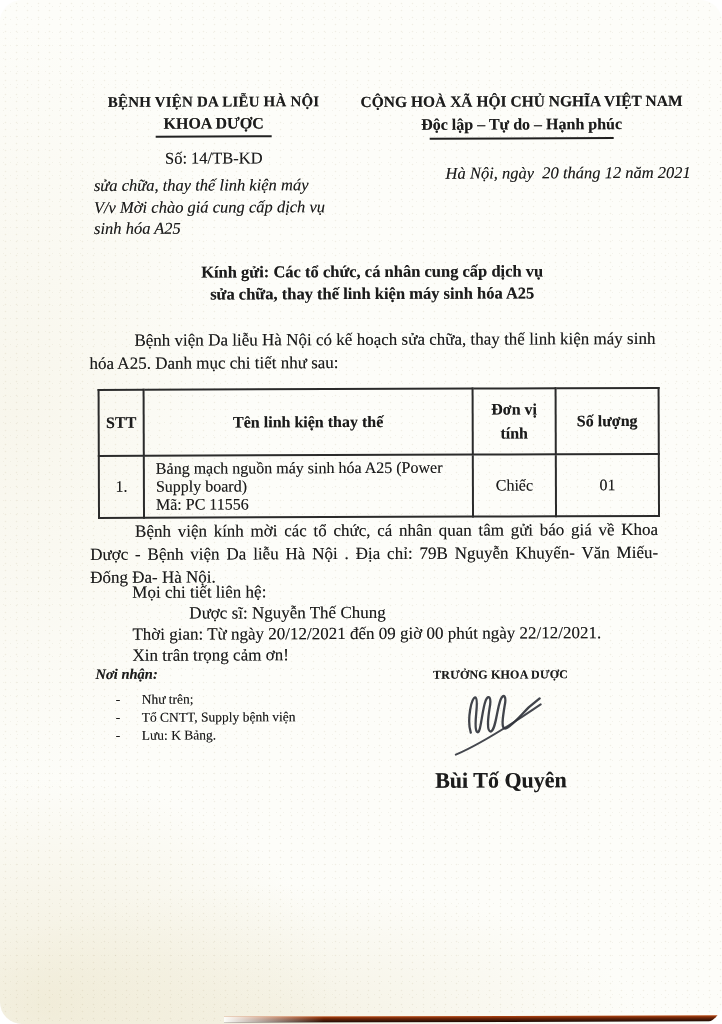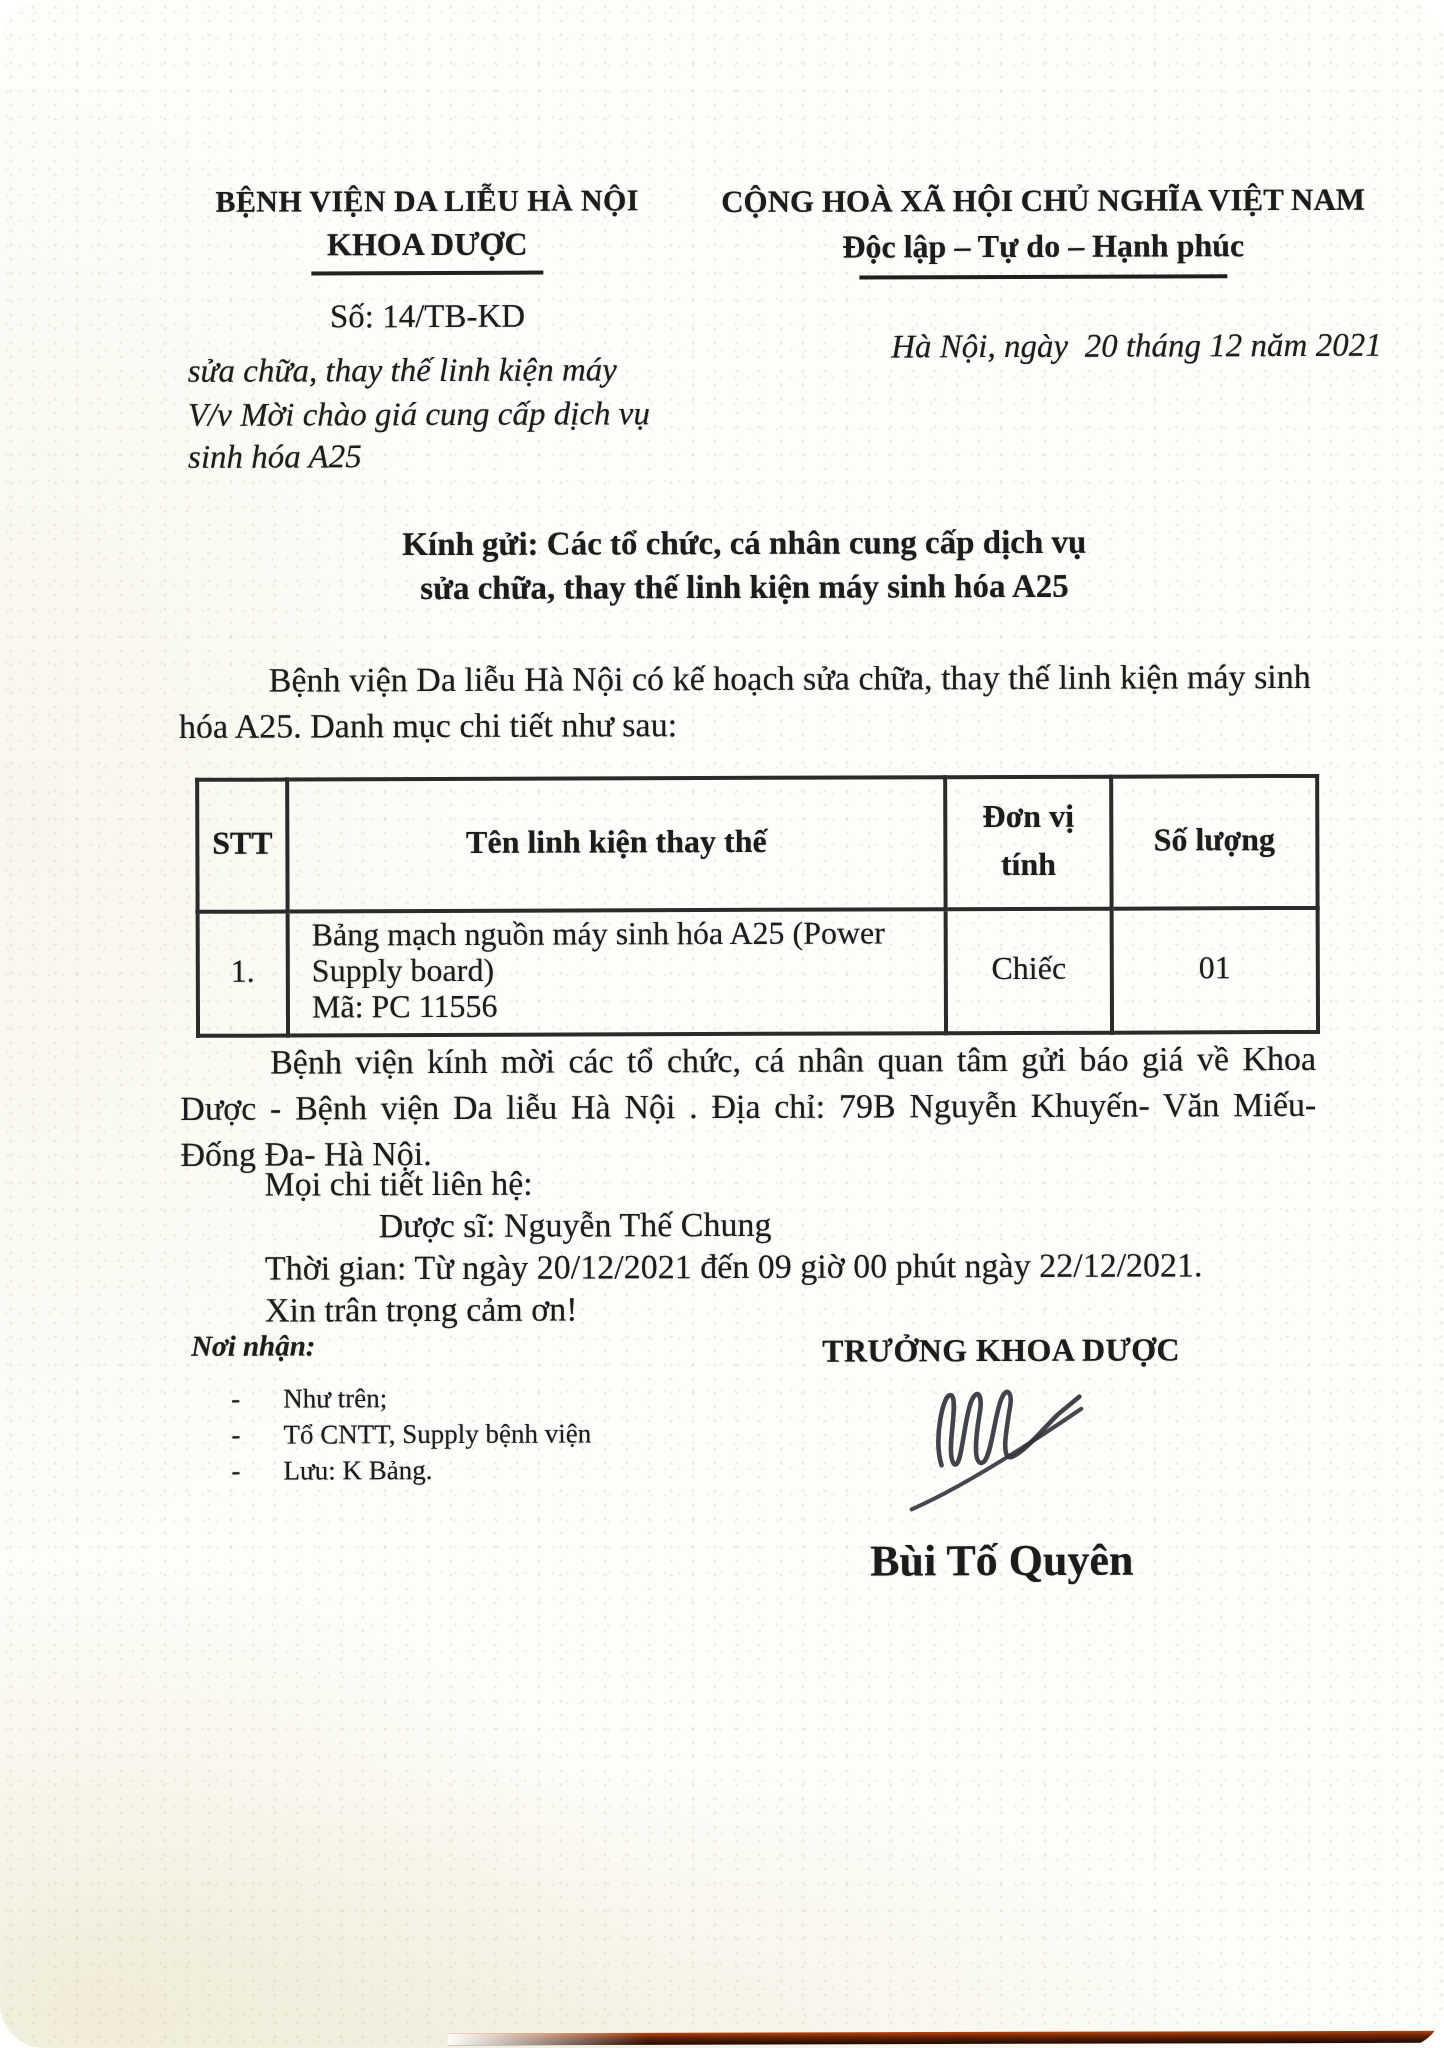--- a/index.html
+++ b/index.html
@@ -70,21 +70,21 @@
   .thanks{left:132px;top:644px;}
 
   
   .rec{left:95px;top:664px;width:300px;}
   .rec-title{font-weight:bold;font-style:italic;font-size:14.5px;line-height:19px;}
   .rec-list{margin-top:7px;}
   .rec-item{display:flex;font-size:13.5px;line-height:18px;margin-left:20px;}
   .rec-dash{width:26px;flex:0 0 26px;}
 
   
-  .sig-title{left:405px;top:668px;width:190px;text-align:center;font-weight:bold;font-size:16px;letter-spacing:0.2px;}
+  .sig-title{left:405px;top:668px;width:190px;text-align:center;font-weight:bold;font-size:12px;letter-spacing:0.2px;}
   .sig-name{left:405px;top:768px;width:190px;text-align:center;font-weight:bold;font-size:22px;}
   .sig-svg{left:448px;top:688px;}
 
   
   .scan-edge{
     position:absolute;left:224px;right:-2px;bottom:2px;height:6px;
     background:linear-gradient(to bottom,#b5450f 0%,#6b2408 40%,#1c0a04 100%);
     transform:rotate(-0.15deg);
   }
   .scan-edge::before{

